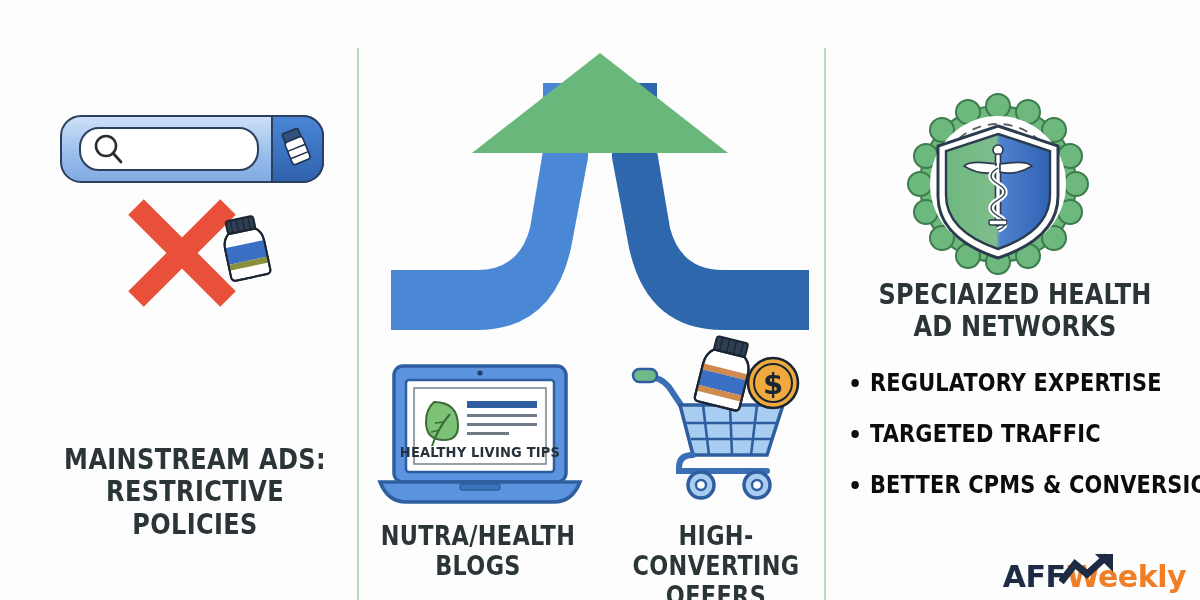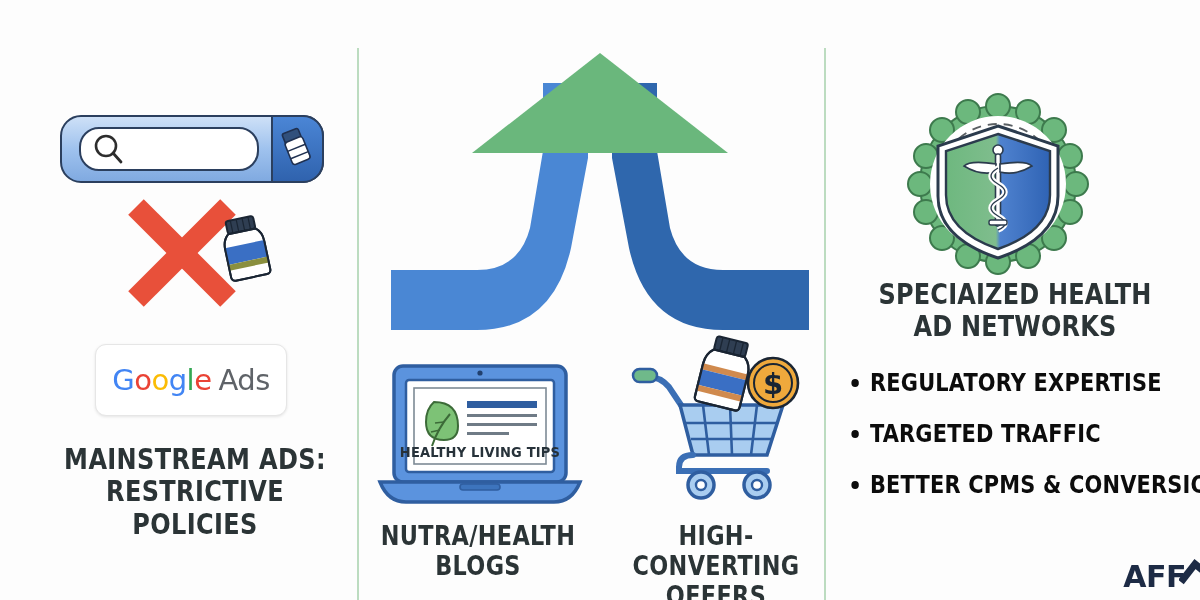--- a/index.html
+++ b/index.html
@@ -202,25 +202,20 @@
       <line x1="124" y1="22" x2="124" y2="35" stroke="#1a2533" stroke-width="1.2"></line>
       <line x1="130" y1="22" x2="130" y2="35" stroke="#1a2533" stroke-width="1.2"></line>
       <line x1="136" y1="22" x2="136" y2="35" stroke="#1a2533" stroke-width="1.2"></line>
       <path d="M113 35 q-6 5 -6 14 v29 a4 4 0 0 0 4 4 h32 a4 4 0 0 0 4 -4 v-29 q0 -9 -6 -14 Z" fill="#ffffff" stroke="#1a2533" stroke-width="2"></path>
       <rect x="107" y="48" width="40" height="17" fill="#3a6fc4"></rect>
       <rect x="107" y="65" width="40" height="6" fill="#8a8f3e"></rect>
       <path d="M113 35 q-6 5 -6 14 v29 a4 4 0 0 0 4 4 h32 a4 4 0 0 0 4 -4 v-29 q0 -9 -6 -14 Z" fill="none" stroke="#1a2533" stroke-width="2"></path>
     </g>
   </svg>
 
-  <div id="google-ads-box">
-    <div id="google-ads-logo">
-      <span style="color:#4285f4">G</span><span style="color:#ea4335">o</span><span style="color:#fbbc05">o</span><span style="color:#4285f4">g</span><span style="color:#34a853">l</span><span style="color:#ea4335">e</span><span class="ads">Ads</span>
-    </div>
-  </div>
 
   <div class="caption" id="caption-mainstream">MAINSTREAM ADS: RESTRICTIVE POLICIES</div>
 
   <svg class="art" id="art-arrow" width="430" height="290" viewBox="0 0 430 290">
     <path d="M6 222 H86 q70 0 80 -70 V105 H204 V282 H6 Z" fill="none"></path>
 
     <path d="M6 222 L6 282 L92 282 Q168 282 186 200 L203 110 L203 103 L158 103 L145 180 Q134 222 92 222 Z" fill="#4a87d4"></path>
 
     <path d="M424 222 L424 282 L338 282 Q262 282 244 200 L227 110 L227 103 L272 103 L285 180 Q296 222 338 222 Z" fill="#2f67ad"></path>
 
@@ -345,15 +340,16 @@
     <li>TARGETED TRAFFIC</li>
     <li>BETTER CPMS &amp; CONVERSIONS</li>
   </ul>
 
   <div id="brand-logo">
     <svg id="brand-arrow" width="62" height="34" viewBox="0 0 62 34">
       <path d="M2 30 L16 12 L28 22 L48 4" stroke="#1d2b45" stroke-width="7" fill="none" stroke-linejoin="miter" stroke-linecap="butt"></path>
       <path d="M36 2 H54 V20 Z" fill="#1d2b45"></path>
     </svg>
     <span id="brand-aff">AFF</span>
+    <span id="brand-weekly">Weekly</span>
   </div>
 
 </div>
 
 </body></html>

